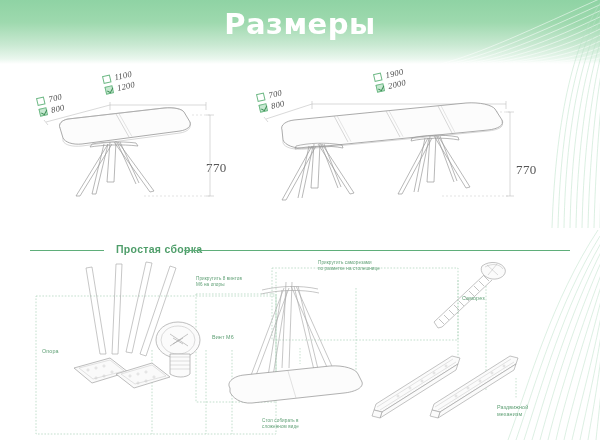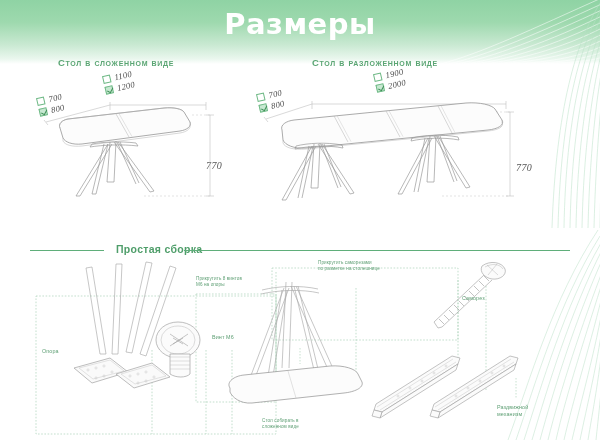--- a/index.html
+++ b/index.html
@@ -70,23 +70,22 @@
   .opt-val {
     font-size:8.5px; color:#4d4d4d;
     font-family:"Liberation Serif", serif;
     font-style:italic;
     letter-spacing:0.3px;
   }
   .skew { transform:rotate(-13deg); transform-origin:left center; }
 
   .dim-label {
     position:absolute;
-    font-size:10px; color:#555;
+    font-size:13px; color:#555;
     font-family:"Liberation Serif", serif;
-    font-style:italic;
     letter-spacing:0.4px;
   }
 
   
   .asm-head { position:absolute; left:30px; top:243px; width:540px; height:14px; }
   .asm-rule { position:absolute; top:7px; height:1px; background:#5fae7a; }
   .asm-title {
     position:absolute; left:78px; top:0px;
     color:#4f9e6a; font-size:10.5px; font-weight:bold;
     letter-spacing:0.3px; white-space:nowrap;
@@ -167,21 +166,20 @@
         <path d="M62 290 C 72 245, 93 181, 110 127"></path>
         <path d="M70 290 C 79 250, 98 189, 110 138"></path>
         <path d="M78 290 C 86 255, 102 198, 110 150"></path>
         <path d="M86 290 C 92 260, 105 208, 110 163"></path>
         <path d="M94 290 C 98 265, 107 219, 110 177"></path>
         <path d="M102 290 C 104 270, 109 231, 110 192"></path>
       </g>
     </svg>
   </div>
 
-  <div class="sec-title" id="title-folded">Стол в сложенном виде</div>
 
   <div class="opt-group" style="left:104px; top:74px;">
     <div class="skew">
       <div class="opt-row">
         <span class="cbx"></span>
         <span class="opt-val">1100</span>
       </div>
       <div class="opt-row">
         <span class="cbx on"></span>
         <span class="opt-val">1200</span>
@@ -243,21 +241,20 @@
         <path d="M80 60 L68 110 M84 60 L72 110 M68 110 L72 110"></path>
         <path d="M93 58 L112 100 M96 58 L115 99"></path>
 
         <path d="M68 60 C 78 58, 96 57, 112 59"></path>
         <path d="M66 63 C 78 61, 98 60, 114 62"></path>
         <path d="M66 63 L68 60 M114 62 L112 59"></path>
       </g>
     </svg>
   </div>
 
-  <div class="sec-title" id="title-extended">Стол в разложенном виде</div>
 
   <div class="opt-group" style="left:375px; top:72px;">
     <div class="skew">
       <div class="opt-row">
         <span class="cbx"></span>
         <span class="opt-val">1900</span>
       </div>
       <div class="opt-row">
         <span class="cbx on"></span>
         <span class="opt-val">2000</span>

